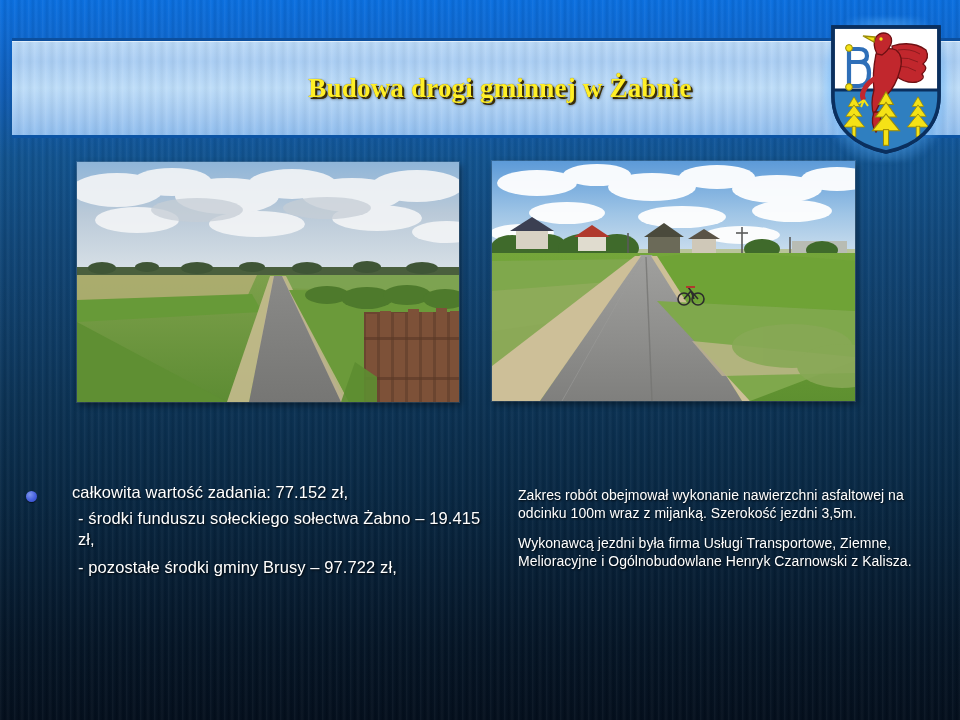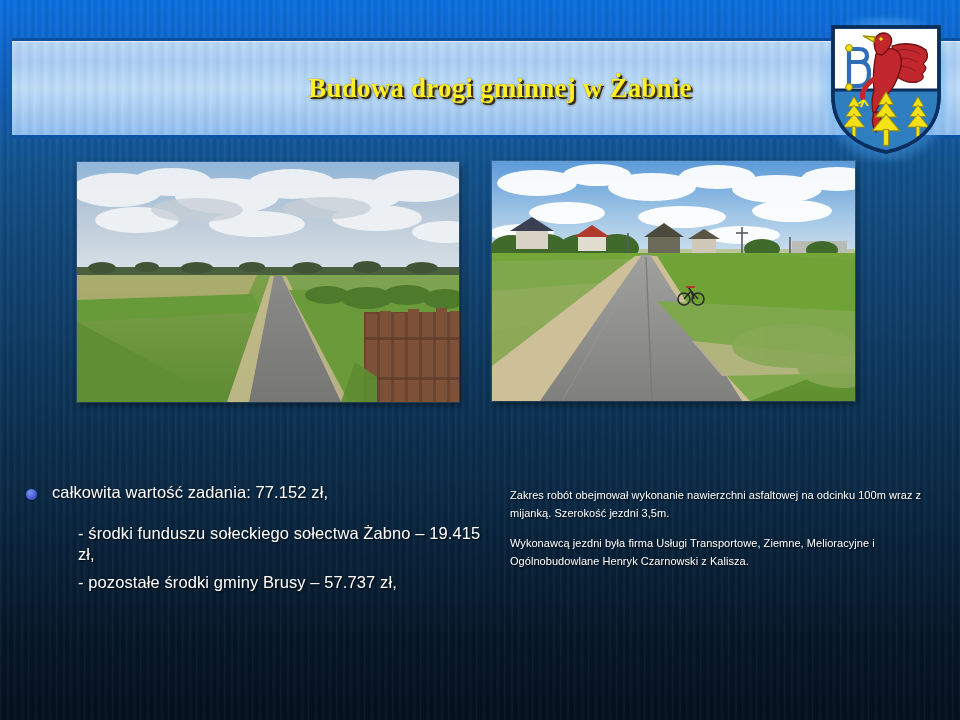--- a/index.html
+++ b/index.html
@@ -78,47 +78,47 @@
     box-shadow:0 0 0 1px rgba(255,255,255,0.12), 2px 3px 7px rgba(0,0,0,0.45);
   }
   .photo-left{left:77px;top:162px;width:382px;height:240px;}
   .photo-right{left:492px;top:161px;width:363px;height:240px;}
   
   .bullets{
     position:absolute;left:26px;top:482px;width:470px;
     color:#ffffff;
   }
   .bullet-row{
-    display:flex;align-items:flex-start;margin-bottom:4px;
+    display:flex;align-items:center;margin-bottom:4px;gap:20px;
   }
   .bullet-dot{
     flex:0 0 auto;width:11px;height:11px;border-radius:50%;
     background:radial-gradient(circle at 35% 32%, #7e95ee 0%, #4660dd 55%, #2f45bb 100%);
     margin-top:7px;margin-right:15px;
     box-shadow:0 1px 1px rgba(0,0,0,0.5);
   }
   .bullet-text{
     font-size:16.5px;line-height:21px;
     text-shadow:1px 1px 2px rgba(0,0,0,0.85);
     letter-spacing:0.1px;
   }
   .green{color:#2fbf3f;}
-  .sub-list{margin-left:52px;margin-top:20px;}
+  .sub-list{margin-left:52px;margin-top:5px;}
   .sub-item{
     font-size:16.5px;line-height:21px;color:#ffffff;
     text-shadow:1px 1px 2px rgba(0,0,0,0.85);
     margin-bottom:7px;letter-spacing:0.1px;
   }
   .side-text{
     position:absolute;left:502px;top:487px;width:432px;color:#ffffff;
   }
   .side-par{
-    font-size:11px;line-height:17.5px;
+    font-size:14px;line-height:17.5px;
     text-shadow:1px 1px 2px rgba(0,0,0,0.8);
-    margin:0 0 13px 8px;letter-spacing:0.05px;
+    margin:0 0 13px 16px;letter-spacing:0.05px;
   }
 </style>
 </head>
 <body>
 
 <div class="slide">
 
   <div class="title-band">
     <div class="slide-title">Budowa drogi gminnej w Żabnie</div>
   </div>
@@ -398,21 +398,21 @@
   <div class="bullets">
 
     <div class="bullet-row">
       <span class="bullet-dot"></span>
       <span class="bullet-text"><span>całkowita wartość zadania:  77.152 zł,</span></span>
     </div>
 
 
     <div class="sub-list">
       <div class="sub-item">- środki funduszu sołeckiego sołectwa Żabno – 19.415 zł,</div>
-      <div class="sub-item">- pozostałe środki gminy Brusy – 57.737 zł,</div>
+      <div class="sub-item">- pozostałe środki gminy Brusy – 97.722 zł,</div>
     </div>
   </div>
 
   <div class="side-text">
     <p class="side-par">Zakres robót obejmował wykonanie nawierzchni  asfaltowej na odcinku 100m wraz z mijanką. Szerokość jezdni 3,5m.</p>
     <p class="side-par">Wykonawcą jezdni była firma Usługi Transportowe, Ziemne, Melioracyjne  i Ogólnobudowlane  Henryk Czarnowski z Kalisza.</p>
   </div>
 
 </div>
 

